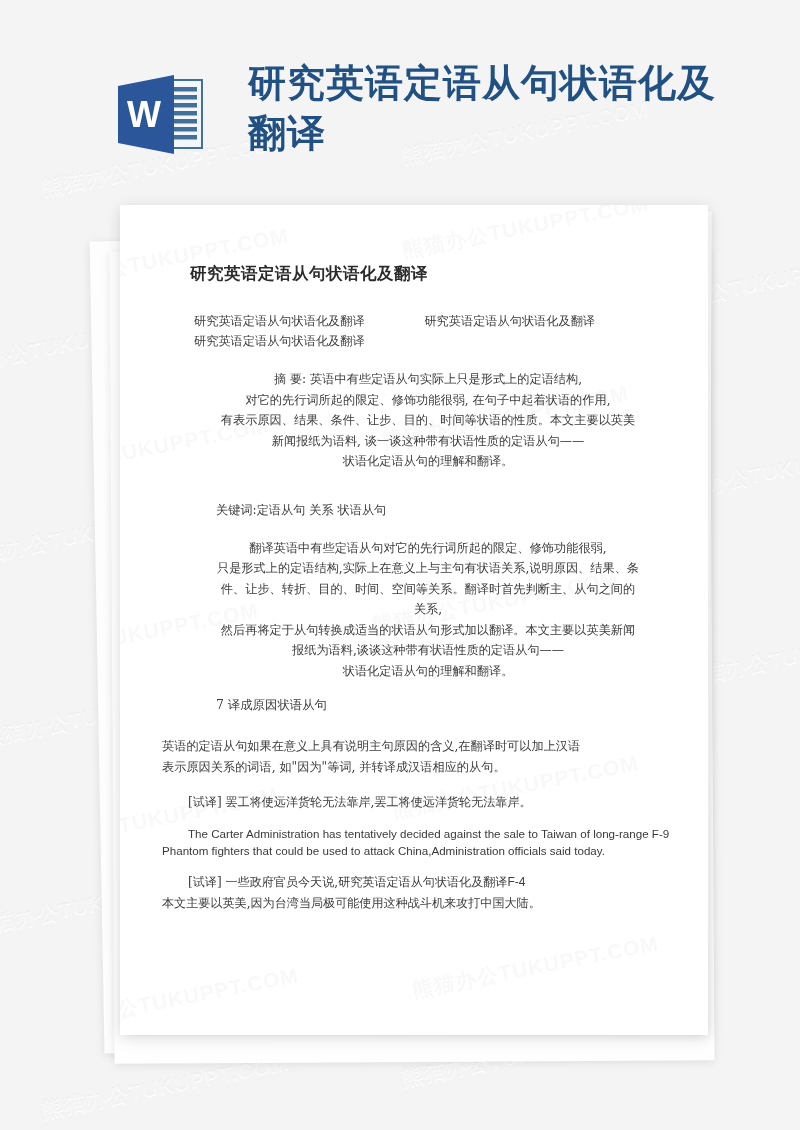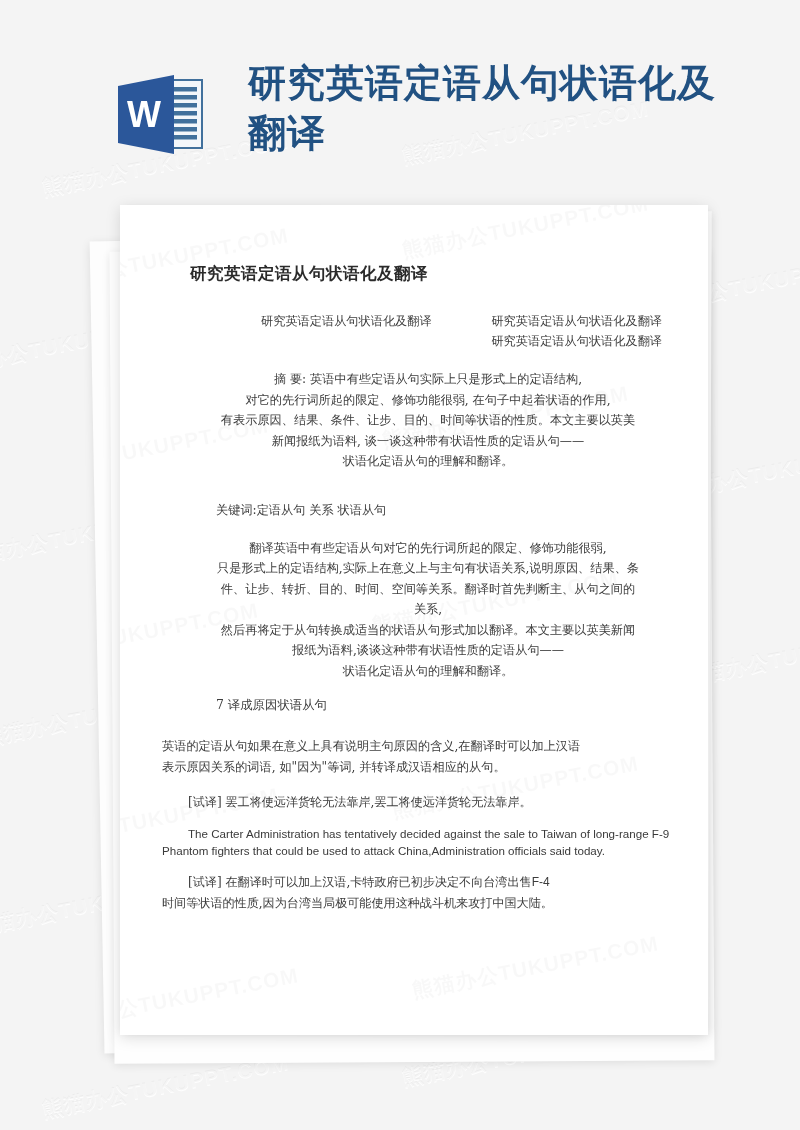--- a/index.html
+++ b/index.html
@@ -150,21 +150,21 @@
     font-weight: 700;
     color: #2b2b2b;
     letter-spacing: 0.5px;
     margin-bottom: 26px;
   }
 
   .subtitle-block {
     font-family: "DejaVu Serif", "Liberation Serif", serif;
     font-size: 12.2px;
     color: #3c3c3c;
-    text-align: right;
+    text-align: left;
     line-height: 20px;
     margin-bottom: 18px;
     padding: 0 4px;
   }
   .subtitle-row-1 { display: block; }
   .subtitle-gap { display: inline-block; width: 52px; }
   .subtitle-row-2 { display: block; }
 
   .para-cn {
     font-family: "DejaVu Serif", "Liberation Serif", serif;
@@ -333,18 +333,18 @@
       <div class="section-head">7 译成原因状语从句</div>
 
       <div class="para-cn-full">英语的定语从句如果在意义上具有说明主句原因的含义,在翻译时可以加上汉语
 表示原因关系的词语, 如"因为"等词, 并转译成汉语相应的从句。</div>
 
 
       <div class="para-trans">[试译] 罢工将使远洋货轮无法靠岸,罢工将使远洋货轮无法靠岸。</div>
 
       <div class="para-en">The Carter Administration has tentatively decided against the sale to Taiwan of long-range F-9 Phantom fighters that could be used to attack China,Administration officials said today.</div>
 
-      <div class="para-trans"><span>[试译] 在翻译时可以加上汉语,卡特政府已初步决定不向台湾出售</span><span class="mono-en">F-4</span><br><span>时间等状语的性质,因为台湾当局极可能使用这种战斗机来攻打中国大陆。</span></div>
+      <div class="para-trans"><span>[试译] 一些政府官员今天说,研究英语定语从句状语化及翻译</span><span class="mono-en">F-4</span><br><span>本文主要以英美,因为台湾当局极可能使用这种战斗机来攻打中国大陆。</span></div>
 
 
     </div>
   </div>
 </div>
 
 </body></html>

